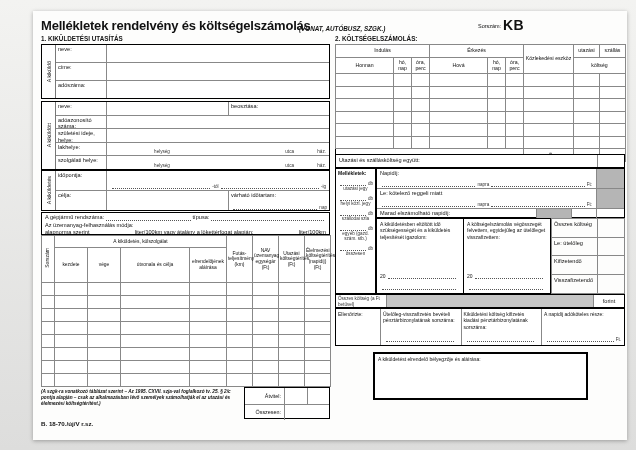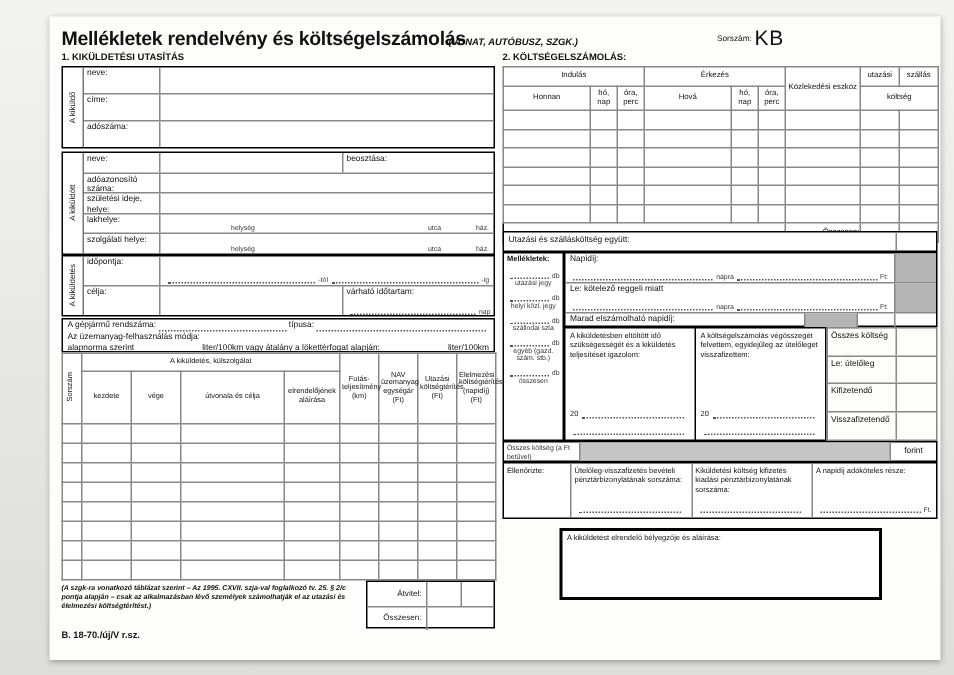--- a/index.html
+++ b/index.html
@@ -10,21 +10,21 @@
   }
   .paper{
     position:absolute;left:33px;top:11px;width:594px;height:429px;
     background:#fdfdfc;box-shadow:0 1px 4px rgba(0,0,0,.3);
   }
   .abs{position:absolute;}
   .ttl{font-size:13px;font-weight:bold;letter-spacing:-.2px;white-space:nowrap;}
   .h1{font-size:6.3px;font-weight:bold;white-space:nowrap;}
   .note{font-size:6.3px;font-weight:bold;font-style:italic;white-space:nowrap;}
   .ser-l{font-size:5.5px;}
-  .ser-v{font-size:14px;font-weight:normal;letter-spacing:.5px;}
+  .ser-v{font-size:14px;font-weight:bold;letter-spacing:.5px;}
   .fbox{border:1.6px solid #000;display:flex;background:#fff;box-sizing:border-box;}
   .side{width:13px;border-right:1px solid #777;display:flex;align-items:center;justify-content:center;flex:none;}
   .side span{writing-mode:vertical-rl;transform:rotate(180deg);font-size:5.3px;white-space:nowrap;}
   .rows{flex:1;display:flex;flex-direction:column;min-width:0;}
   .frow{display:flex;border-bottom:1px solid #888;flex:1;min-height:0;}
   .frow:last-child{border-bottom:none;}
   .flabel{width:46px;flex:none;border-right:1px solid #888;padding:1px 2px;font-size:5.6px;line-height:1.15;}
   .ffill{flex:1;display:flex;align-items:flex-end;padding:1px 3px;min-width:0;}
   .hint{font-size:4.6px;color:#333;}
   .bdiv{width:96px;flex:none;border-left:1px solid #888;padding:1px 2px;font-size:5.6px;}

